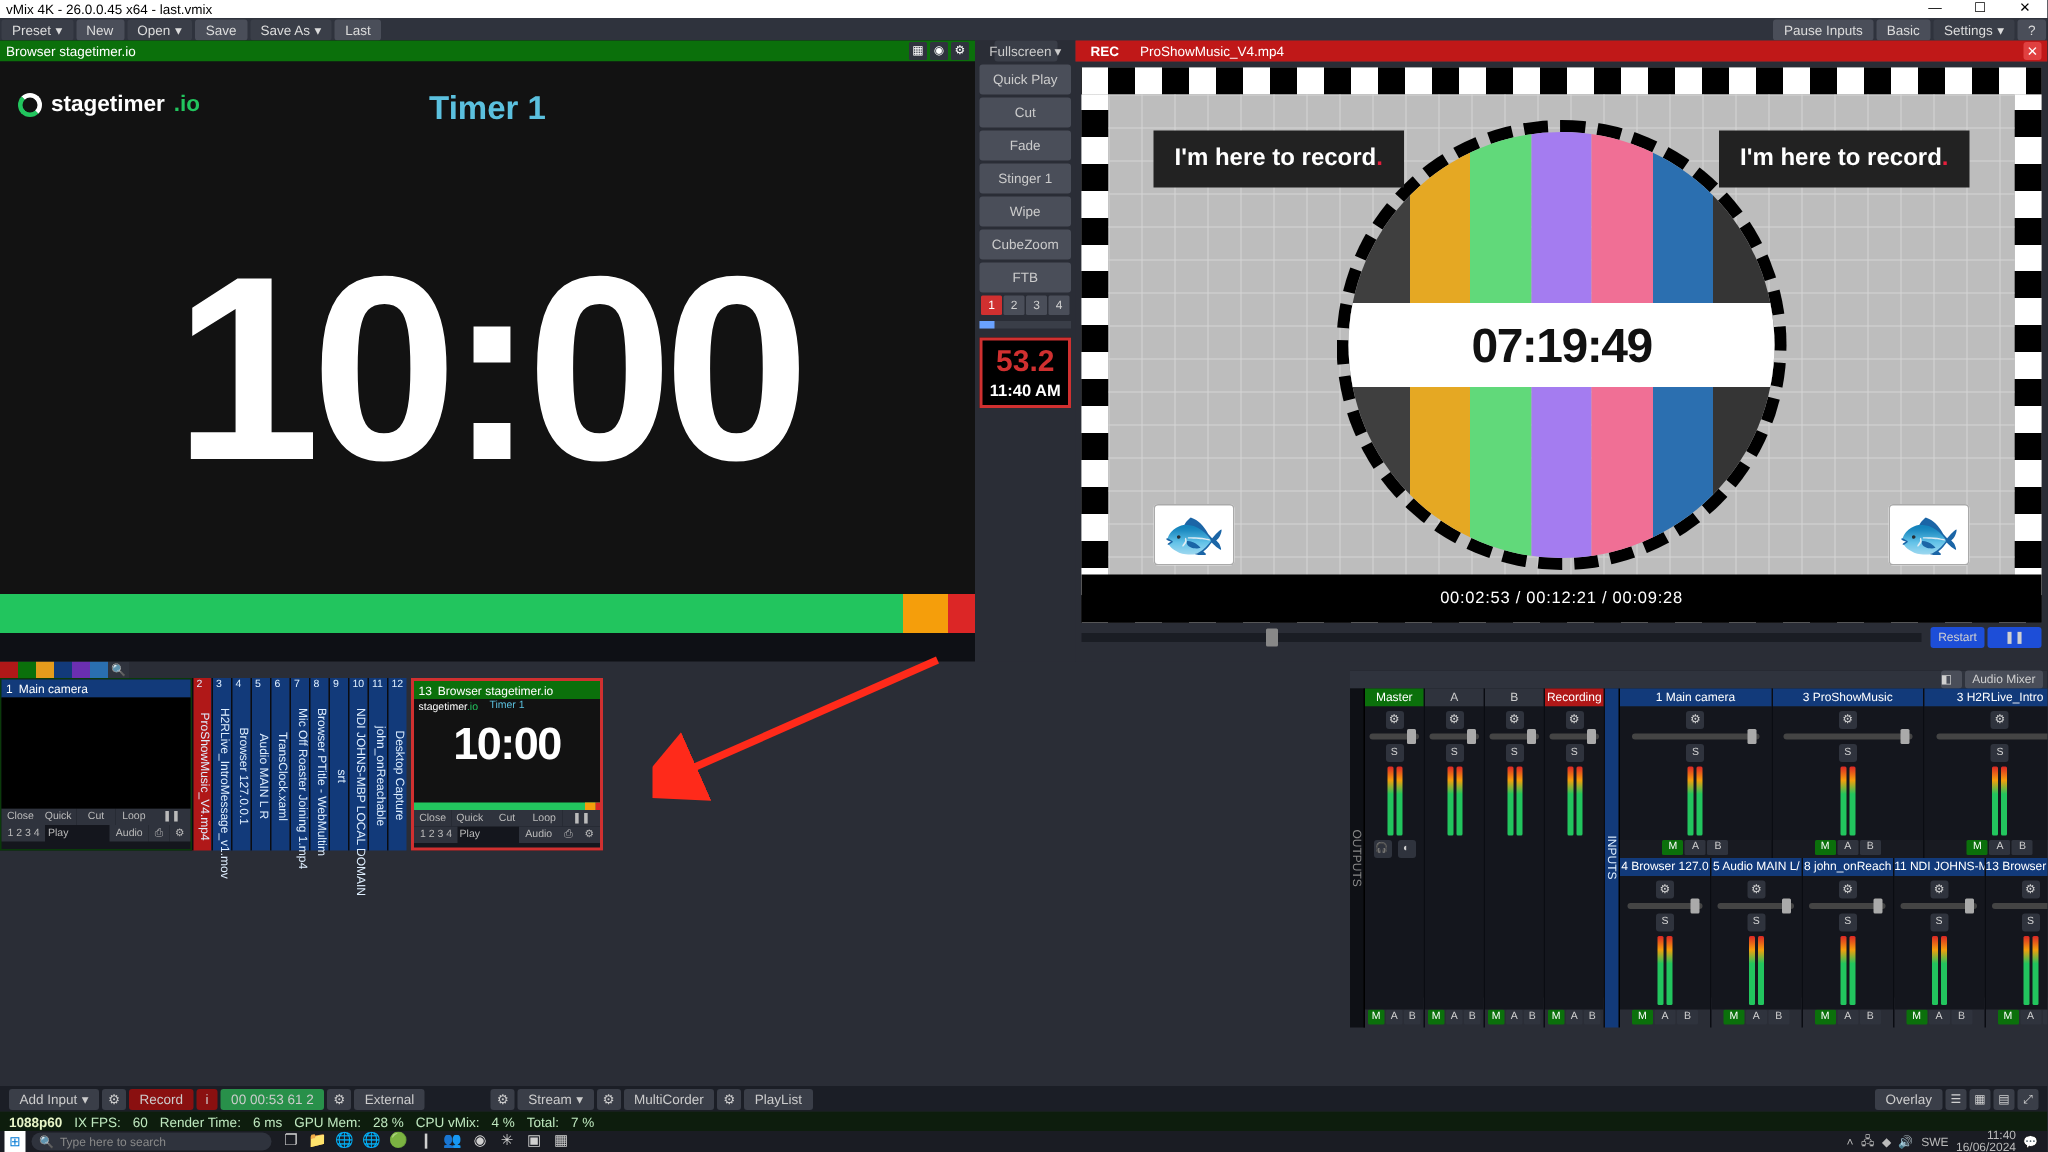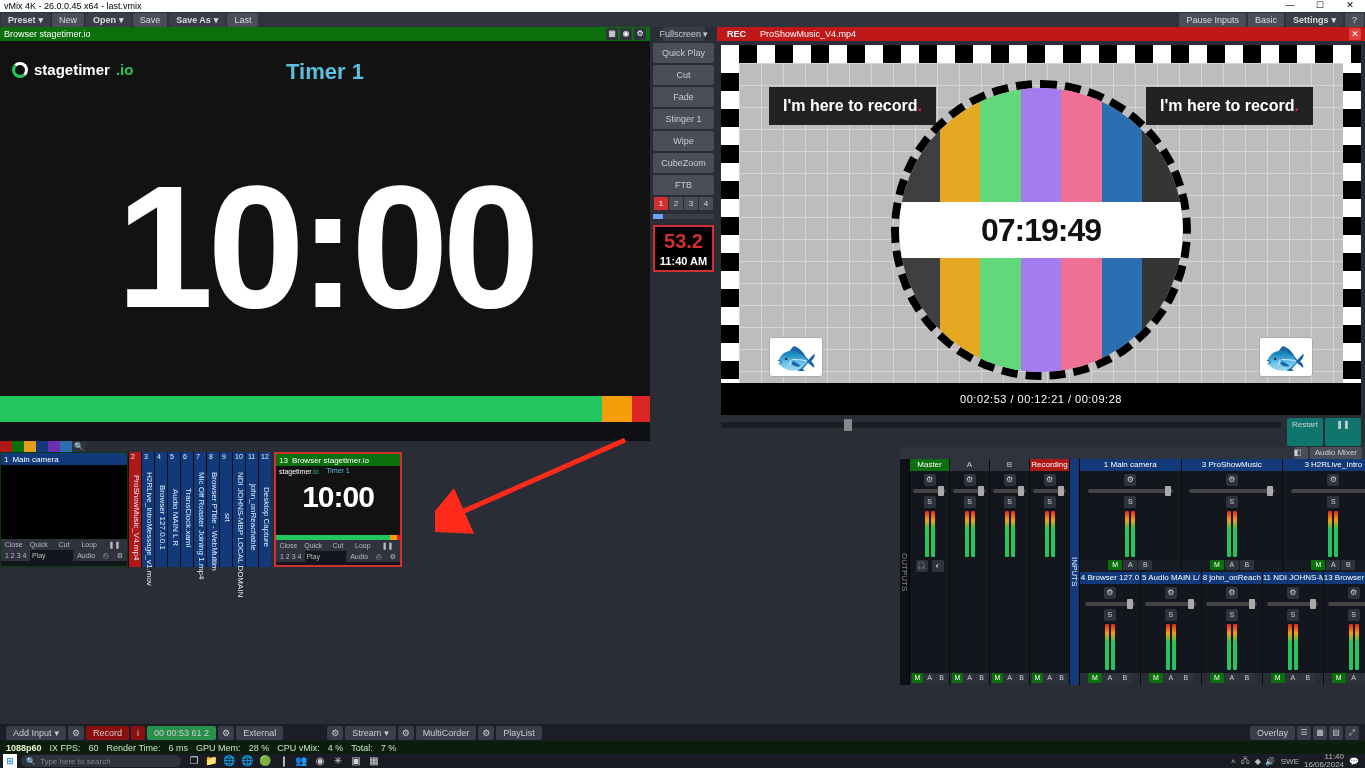--- a/index.html
+++ b/index.html
@@ -6,21 +6,21 @@
 body { background:#2a2d36; width:1365px; height:768px; overflow:hidden; position:relative; color:#d0d0d0; font-size:10px; }
 
 
 .titlebar { height:12px; background:#fff; color:#000; font-size:9px; display:flex; align-items:center; padding:0 4px; position:relative;}
 .titlebar .wc { position:absolute; right:0; top:0; height:12px; display:flex; }
 .titlebar .wc span { width:30px; text-align:center; font-size:9px; cursor:default;}
 
 
 .toptool { height:15px; background:#2f333d; display:flex; align-items:center; }
 .tbtn { background:#4a4e59; color:#dcdcdc; font-size:9px; padding:2px 7px; margin:0 1px; border-radius:2px; cursor:pointer;}
-.tbtn.wide { background:#3a3e48; display:flex; align-items:center; gap:3px;font-weight:bold;}
+.tbtn.wide { background:#3a3e48; display:flex; align-items:center; gap:3px;}
 .flexspacer { flex:1; }
 
 
 .mainrow { display:flex; height:414px; }
 .preview-area { width:650px; position:relative; background:#0e1015;}
 .midcol { width:67px; background:#2a2d36; display:flex; flex-direction:column; align-items:center; padding-top:0;}
 .program-area { flex:1; position:relative; background:#2a2d36; }
 
 
 .src-strip { height:14px; background:#0b700b; color:#fff; font-size:9px; display:flex; align-items:center; padding:0 4px; position:relative;}
@@ -68,21 +68,21 @@
 .bars div { flex:1; }
 .tband { position:absolute; left:-10px; right:-10px; top:50%; margin-top:-28px; height:56px; background:#fff; color:#111; font-weight:800; font-size:32px; display:flex; align-items:center; justify-content:center; letter-spacing:-1px;}
 .recbadge { position:absolute; background:#222; color:#fff; padding:10px 14px; font-weight:700; font-size:16px; line-height:1.1;}
 .recbadge b{color:#e61e3c;}
 .fish { position:absolute; font-size:34px; background:#fff; border-radius:3px; padding:0 6px; box-shadow:0 0 0 1px #aaa inset;}
 .tline { position:absolute; left:0; right:0; bottom:0; height:32px; background:#000; color:#fff; font-size:11px; display:flex; align-items:center; justify-content:center; letter-spacing:0.5px;}
 .scrubrow { margin:3px 4px 0 4px; height:16px; position:relative;}
 .scrub { position:absolute; left:0; right:80px; top:4px; height:6px; background:#1a1d24;}
 .scrub .h { position:absolute; left:22%; top:-3px; width:8px; height:12px; background:#888; border-radius:1px;}
 .scrubbtn { position:absolute; right:0; top:0; display:flex; gap:2px;}
-.scrubbtn span{ background:#0f766e; width:36px; height:28px; font-size:8px; text-align:center; line-height:14px; border-radius:2px;}
+.scrubbtn span{ background:#1d4ed8; width:36px; height:14px; font-size:8px; text-align:center; line-height:14px; border-radius:2px;}
 
 
 .catbar { height:11px; display:flex; align-items:center;}
 .catbar span{height:11px;}
 
 
 .inputsrow { height:115px; display:flex; }
 .inp-wide { width:128px; background:#14161d; border:1px solid #0a3a0a; position:relative;}
 .inp-wide.red { border:2px solid #d03030;}
 .inp-hdr { height:12px; background:#123a7a; color:#fff; font-size:8px; display:flex; align-items:center; padding:0 3px; gap:4px;}

